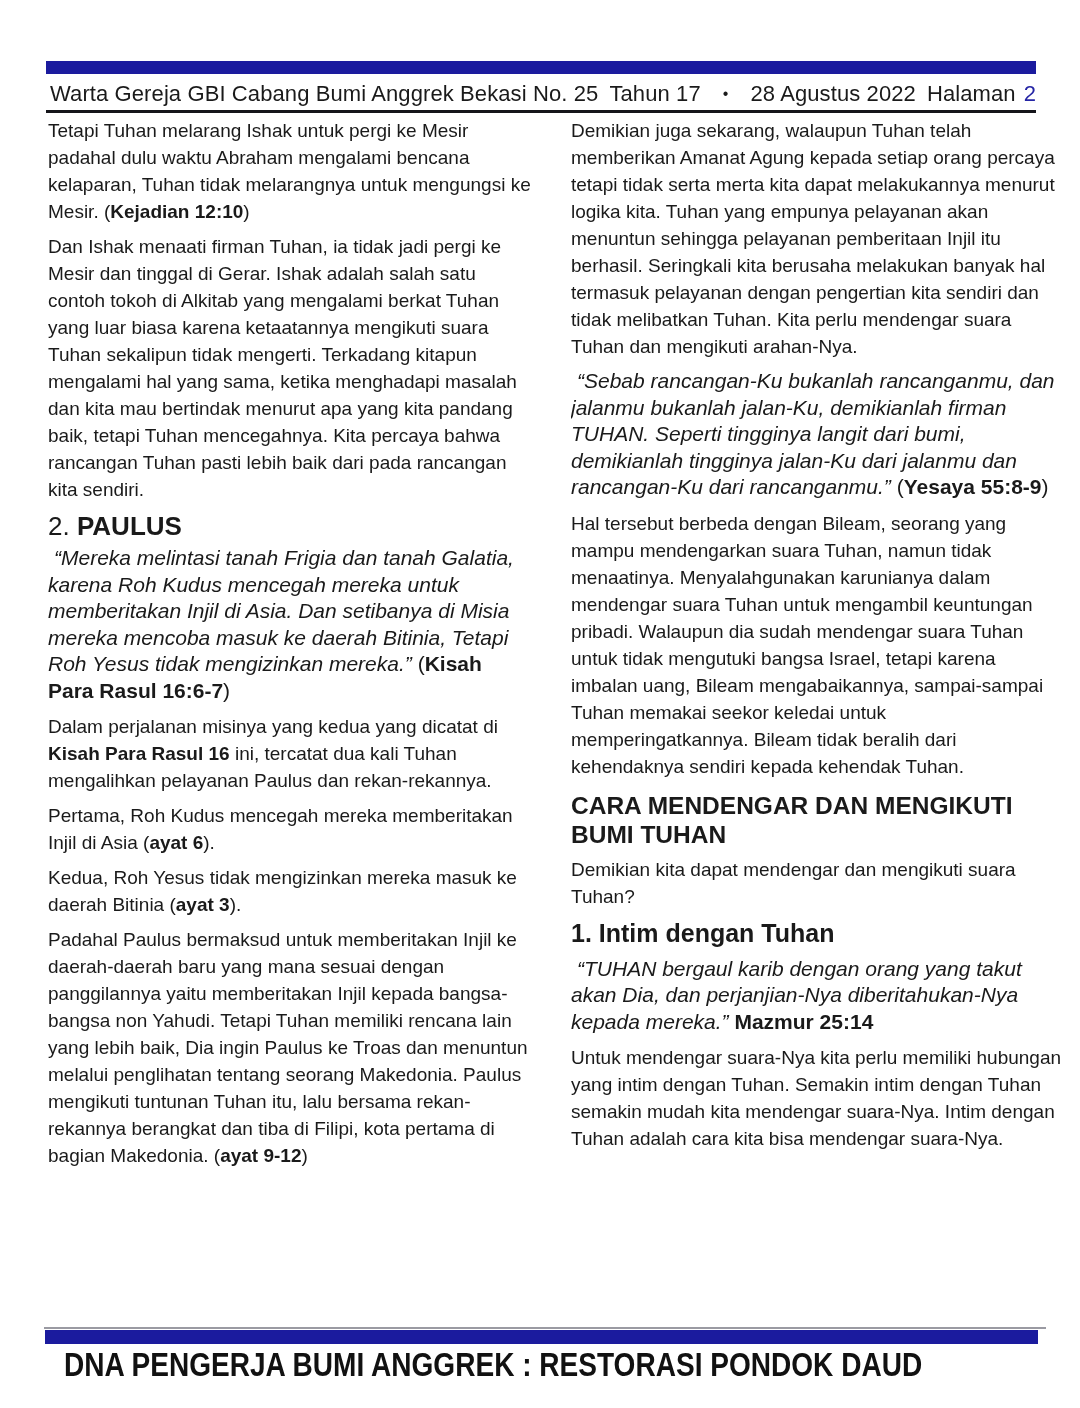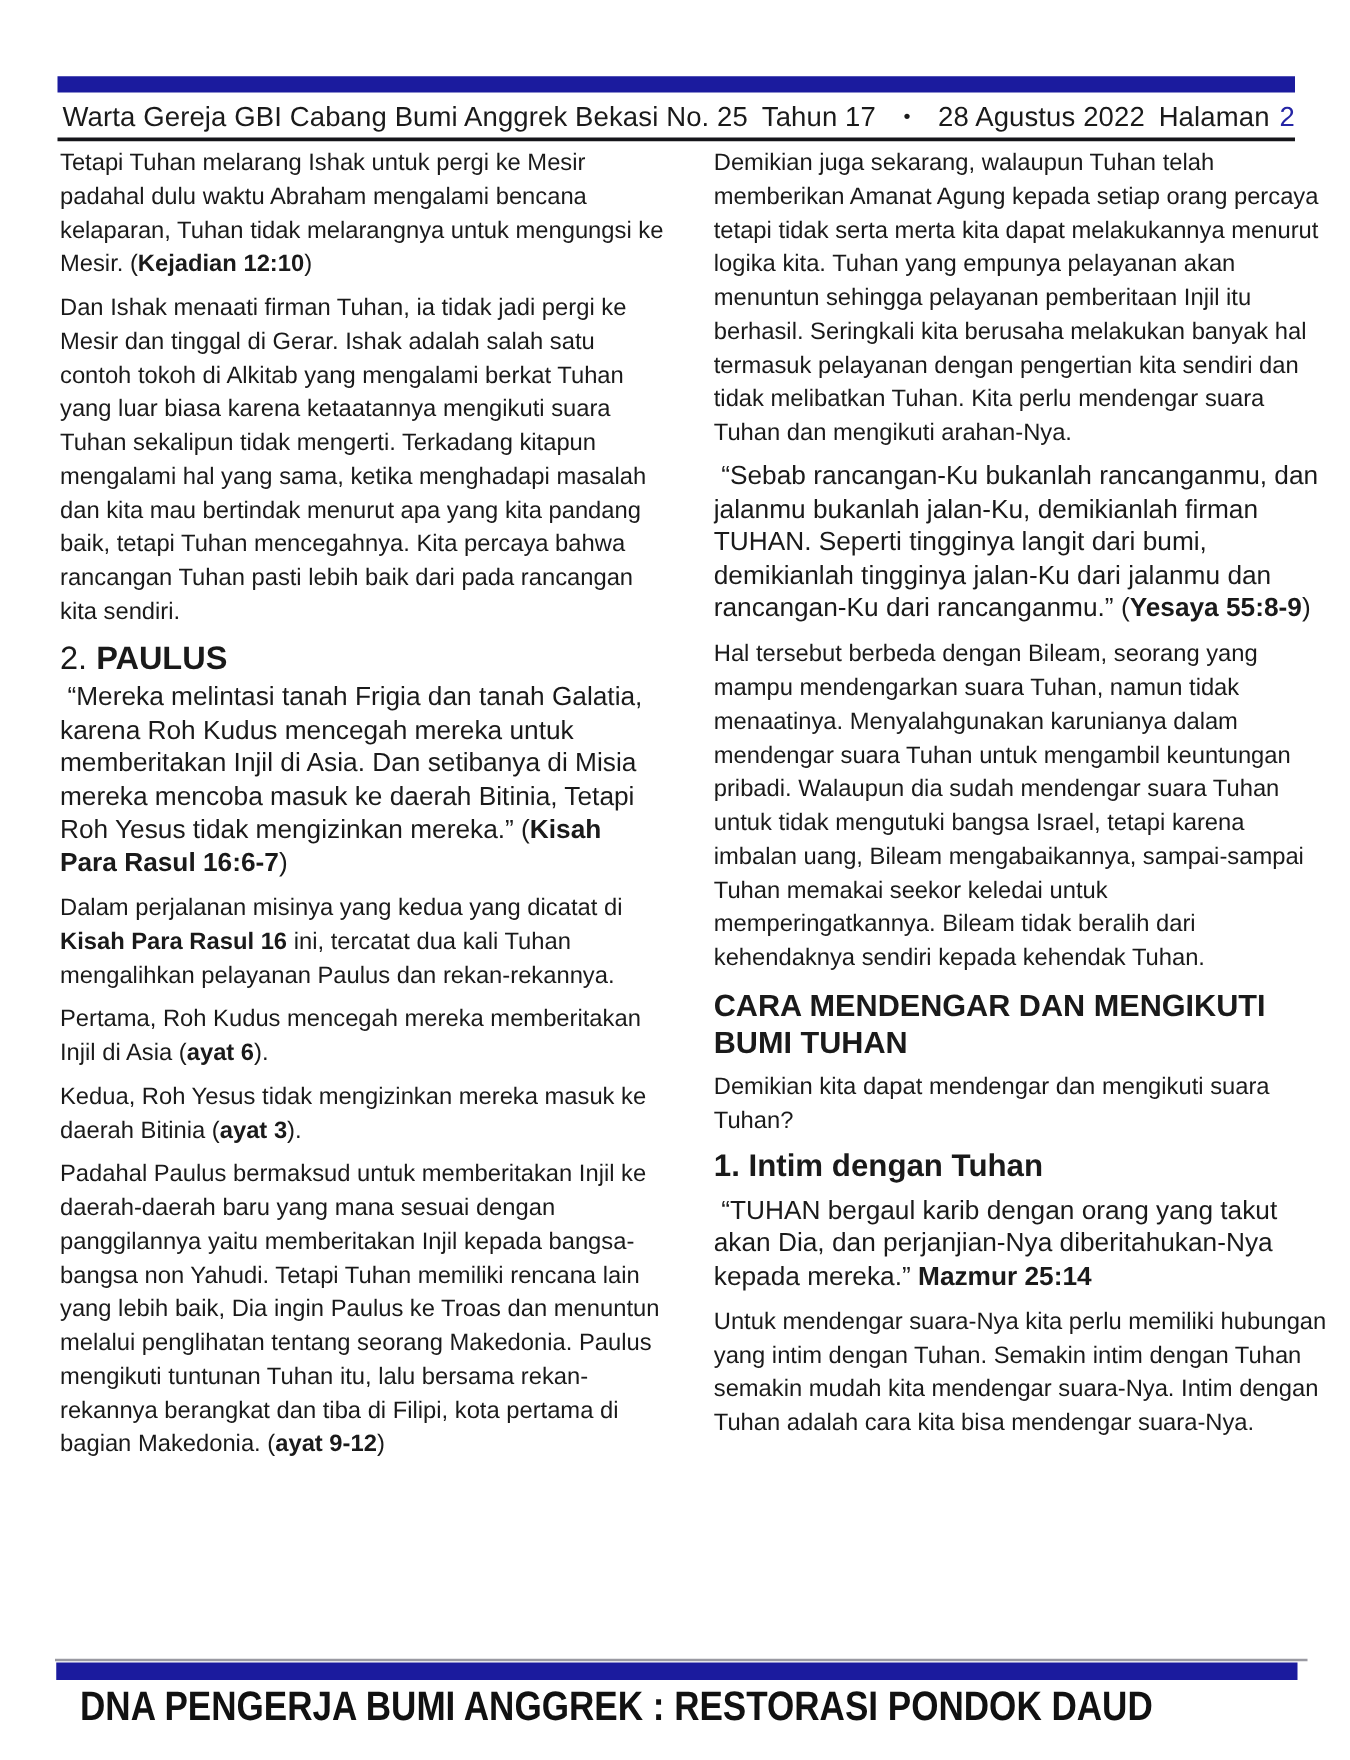--- a/index.html
+++ b/index.html
@@ -29,21 +29,21 @@
   }
   .col {
     position:absolute; top:117px; height:1208px; overflow:hidden;
     text-align:left;
   }
   .col-left  { left:48px;  width:484px; }
   .col-right { left:548px; width:492px;margin-left:23px; }
 
   .p      { margin:0 0 8px 0; font-size:19px; line-height:27px; }
   .quote  { margin:3px 0 9px 0; font-size:21px; line-height:26.5px; text-indent:6px; }
-  .quote .seg-i { }
+  .quote .seg-i { font-style:italic; }
   .seg-b  { font-weight:bold; }
   .heading      { margin:4px 0 0 0; font-size:26px; font-weight:normal; line-height:31px; }
   .heading-caps { margin:11px 0 7px 0; font-size:24.5px; font-weight:bold; line-height:29px; }
   .subheading   { margin:7px 0 8px 0; font-size:25px; font-weight:bold; line-height:30px; }
 
   .footer-topline {
     position:absolute; left:44px; right:34px; top:1327px; height:2px;
     background:#9a9aa2;
   }
   .footer-bar {

